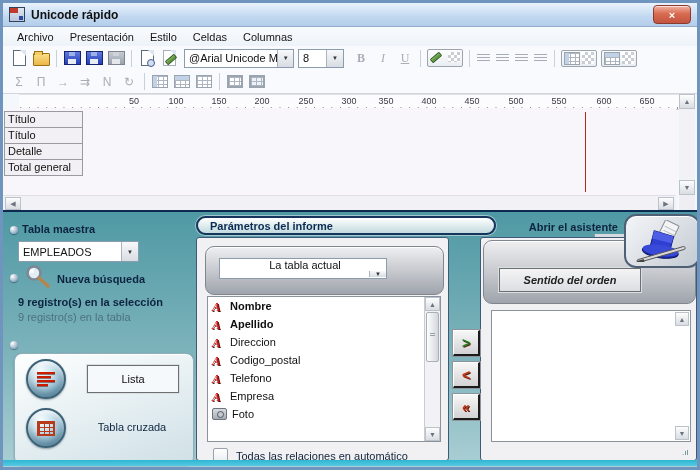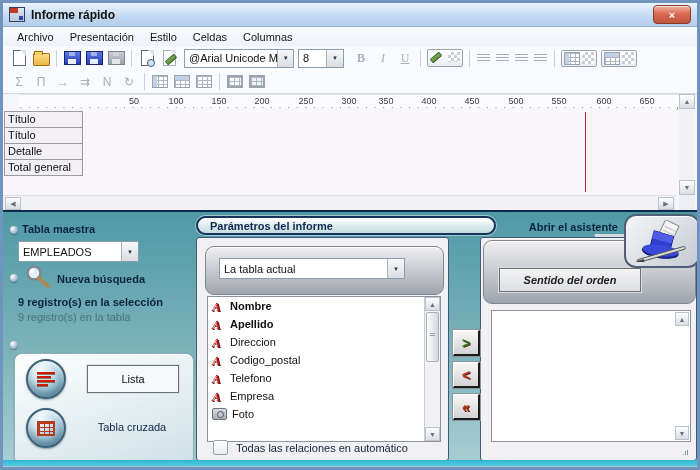--- a/index.html
+++ b/index.html
@@ -116,21 +116,21 @@
   .checkbox{width:13px;height:13px;background:linear-gradient(#fff,#e9edf0);border:1px solid #98a2ac;border-radius:2px;}
   .grip{right:5px;bottom:10px;width:10px;height:8px;color:#55767f;font-size:8px;line-height:8px;}
 </style>
 </head>
 <body>
 
 <div id="app">
 
   <div class="abs titlebar">
     <span class="app-icon"></span>
-    <span class="title-text">Informe rápido</span>
+    <span class="title-text">Unicode rápido</span>
     <span class="close-btn">
         <span>×</span>
       </span>
   </div>
 
   <div class="abs menubar">
     <span class="menu-item">Archivo</span>
     <span class="menu-item">Presentación</span>
     <span class="menu-item">Estilo</span>
     <span class="menu-item">Celdas</span>
@@ -336,21 +336,21 @@
           <ellipse cx="28" cy="32" rx="18" ry="6" fill="#1f2fae" stroke="#0a1560" stroke-width="1"></ellipse>
           <ellipse cx="28" cy="30.5" rx="18" ry="5.5" fill="#3a4ad8"></ellipse>
         </g>
         <rect x="2" y="33" width="50" height="3" rx="1.5" transform="rotate(-16 27 34)" fill="#d8d8d8" stroke="#555" stroke-width="0.9"></rect>
         <rect x="2" y="34" width="7" height="3" transform="rotate(-16 27 34)" fill="#444"></rect>
       </svg>
     </div>
 
     <div class="abs group" style="left:193px;top:25px;width:253px;height:224px;">
       <div class="graybar abs" style="left:8px;top:8px;width:237px;height:47px;"></div>
-      <div class="abs combo" style="left:22px;top:20px;width:186px;height:21px;">
+      <div class="abs combo" style="left:22px;top:20px;width:168px;height:21px;flex-direction:column;">
         <span>La tabla actual</span>
         <span class="dd">▼</span>
       </div>
 
       <div class="abs list" style="left:10px;top:58px;width:234px;height:146px;">
         <div class="frow bold">
             <span class="icon-alpha">A</span>
             <span>Nombre</span>
           </div>
         <div class="frow bold">
@@ -383,21 +383,21 @@
             </div>
           <div style="position:absolute;top:15px;left:1px;right:1px;height:48px;background:linear-gradient(to right,#fdfdfd,#d3d7dc);border:1px solid #aab0b8;border-radius:2px;">
             <div style="position:absolute;left:3px;right:3px;top:20px;height:5px;background:repeating-linear-gradient(to bottom,#9aa0a8 0 1px,transparent 1px 2.5px);"></div>
           </div>
           <div class="sb-btn" style="position:absolute;bottom:0;left:0;right:0;height:14px;">
               <span>▼</span>
             </div>
         </div>
       </div>
 
-      <div class="abs" style="left:16px;top:202px;display:flex;align-items:center;gap:8px;">
+      <div class="abs" style="left:16px;top:210px;display:flex;align-items:center;gap:8px;">
         <span class="checkbox"></span>
         <span style="font-size:11px;color:#12233a;">Todas las relaciones en automático</span>
       </div>
     </div>
 
     <div class="abs xfer add" style="left:450px;top:118px;">
         <span>&gt;</span>
       </div>
     <div class="abs xfer rem" style="left:450px;top:150px;">
         <span>&lt;</span>

